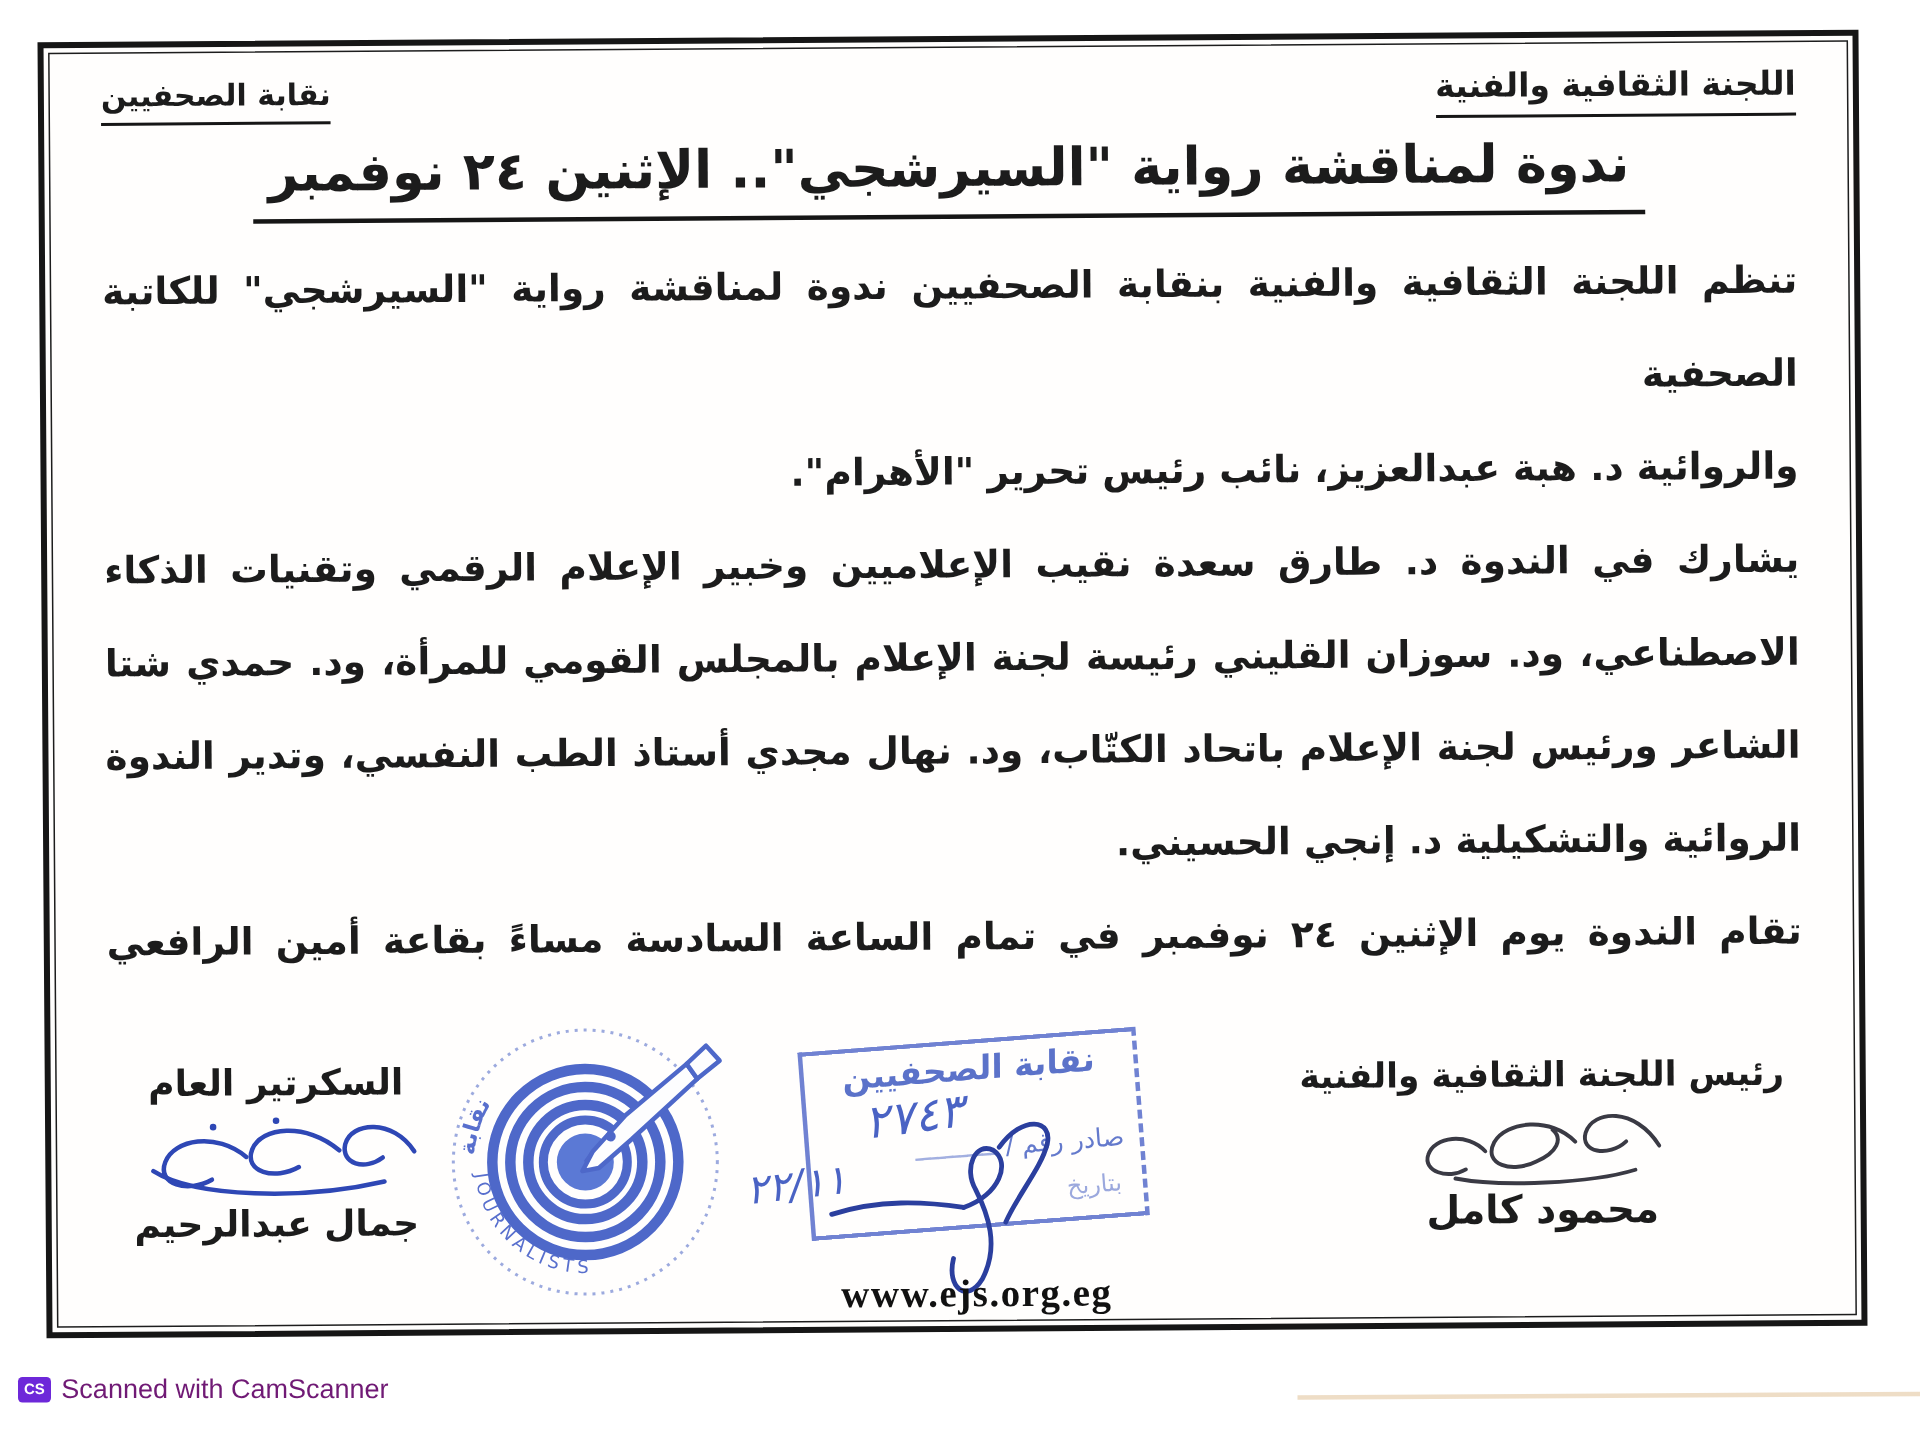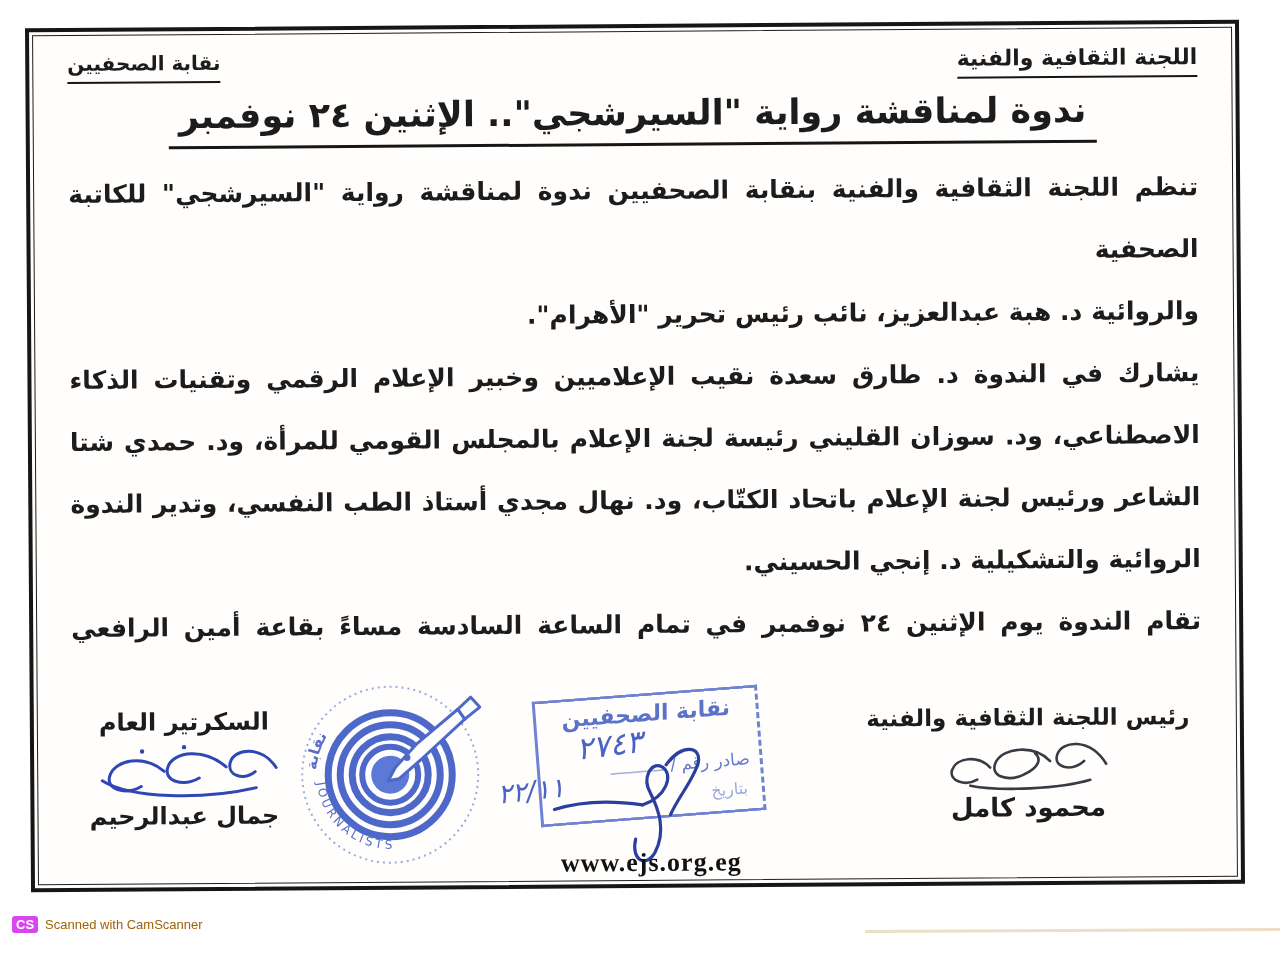--- a/index.html
+++ b/index.html
@@ -110,25 +110,25 @@
     font-weight:bold;font-size:26px;letter-spacing:1px;
     color:#111;direction:ltr;
   }
   
   .watermark{
     position:absolute;left:12px;top:916px;
     display:flex;align-items:center;gap:7px;
     font-family:"Liberation Sans", sans-serif;
   }
   .cs-badge{
-    display:inline-block;background:#d946ef;color:#fff;
-    font-size:13px;font-weight:bold;
+    display:inline-block;background:#6d28d9;color:#fff;
+    font-size:10px;font-weight:bold;
     padding:2px 4px;border-radius:3px;line-height:13px;
   }
-  .cs-text{color:#a16207;font-size:13px;}
+  .cs-text{color:#701a75;font-size:18px;}
   .artifact-line{
     position:absolute;right:0;top:929px;width:415px;height:2.5px;
     background:#ddbb8e;opacity:.5;transform:rotate(-0.3deg);
   }
 </style>
 </head>
 <body>
 
 <div class="doc">
   <div class="doc-inner">

